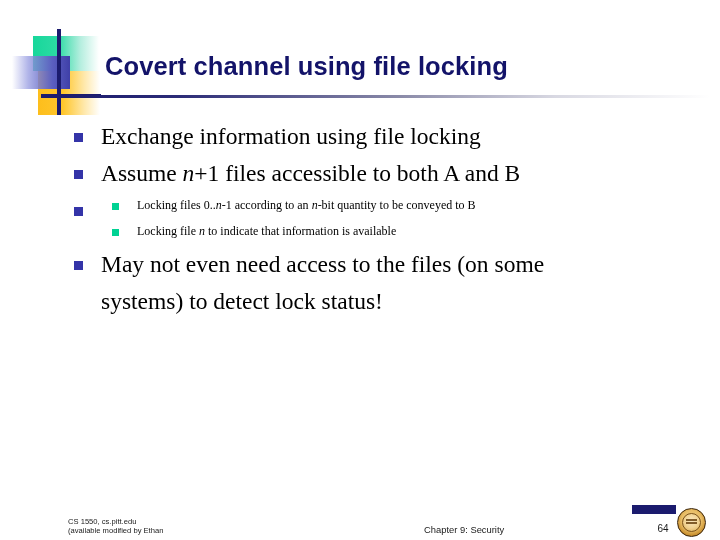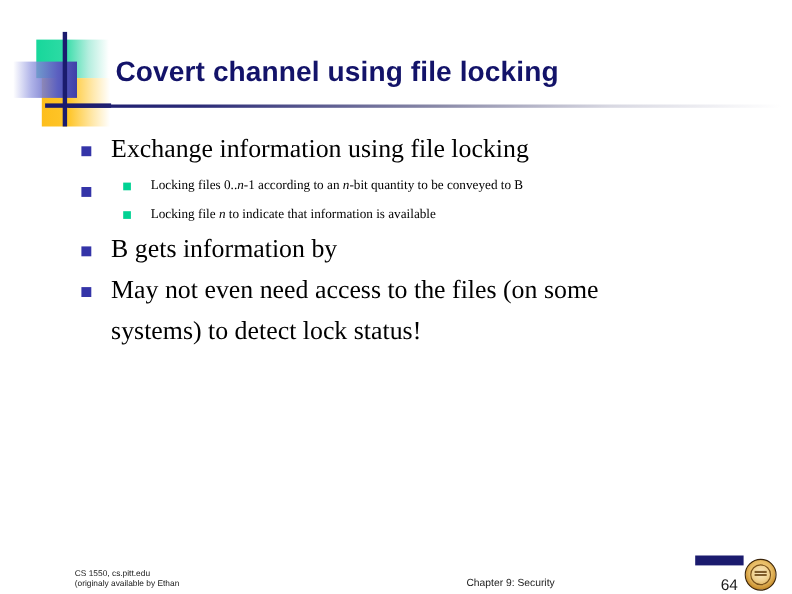--- a/index.html
+++ b/index.html
@@ -134,21 +134,21 @@
     font-family: "Liberation Sans", "DejaVu Sans", sans-serif;
     font-size: 9.4px;
     color: #1a1a1a;
   }
   #footer-page {
     position: absolute;
     left: 652px; top: 523px;
     width: 22px;
     text-align: center;
     font-family: "Liberation Sans", "DejaVu Sans", sans-serif;
-    font-size: 14px;
+    font-size: 10px;
     color: #1a1a1a;
   }
   #footer-bar {
     position: absolute;
     left: 632px; top: 505px;
     width: 44px; height: 9px;
     background: #1b1b6e;
   }
   
   #seal {
@@ -192,50 +192,53 @@
 
 <div id="title">Covert channel using file locking</div>
 
 <div id="rule"></div>
 
 <div id="body">
   <ul class="lvl1" id="bullet-root">
       <li class="b1">
         <span class="bullet"></span>
         <span class="txt">Exchange information using file locking</span>
+      </li>
+      <li class="b1">
+        <span class="bullet"></span>
+        <span class="txt">Assume <span class="mi">n</span>+1 files accessible to both A and B</span>
       </li>
       <li class="b1">
         <span class="bullet"></span>
       </li>
       <li style="list-style: none;">
         <ul class="lvl2">
           <li class="b2">
             <span class="bullet"></span>
             <span class="txt">Locking files 0..<span class="mi">n</span>-1 according to an <span class="mi">n</span>-bit quantity to be conveyed to B</span>
           </li>
           <li class="b2">
             <span class="bullet"></span>
             <span class="txt">Locking file <span class="mi">n</span> to indicate that information is available</span>
           </li>
         </ul>
       </li>
       <li class="b1">
         <span class="bullet"></span>
-        <span class="txt">B gets information by</span>
       </li>
       <li class="b1">
         <span class="bullet"></span>
         <span class="txt">May not even need access to the files (on some systems) to detect lock status!</span>
       </li>
     </ul>
 </div>
 
 <div id="footer-left">
   <div>CS 1550, cs.pitt.edu</div>
-  <div>(originaly available by Ethan</div>
+  <div>(available modified by Ethan</div>
 </div>
 <div id="footer-center">Chapter 9: Security</div>
 <div id="footer-bar"></div>
 <div id="footer-page">64</div>
 <div id="seal">
   <div class="seal-inner"></div>
   <div class="seal-mark"></div>
 </div>
 
 </body></html>

